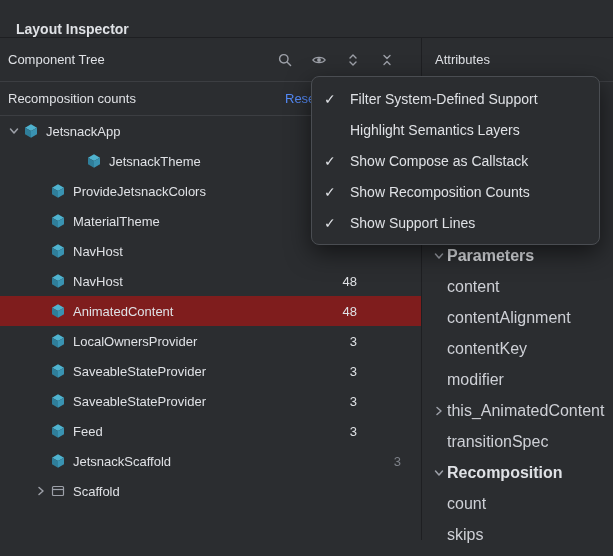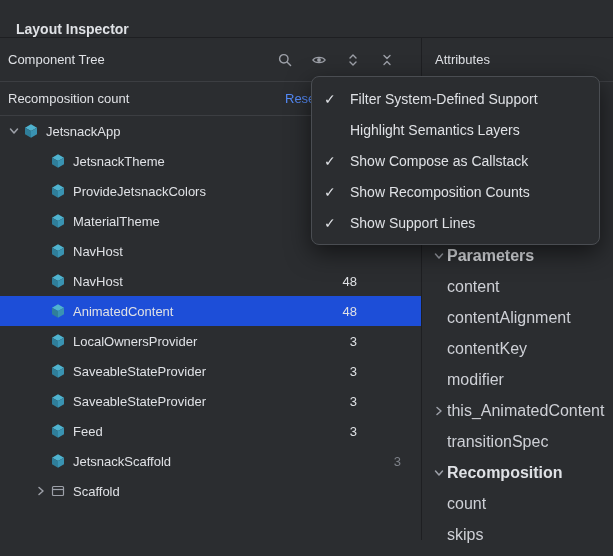--- a/index.html
+++ b/index.html
@@ -37,21 +37,21 @@
     position:relative; height:34px; display:flex; align-items:center;
     padding:0 8px; border-bottom:1px solid #3c3e42;
   }
   .reset-link {
     position:absolute; left:285px; top:0; height:100%;
     display:flex; align-items:center; cursor:pointer;
   }
 
   .tree { }
   .tree-row { position:relative; height:30px; display:flex; align-items:center; }
-  .tree-row.selected { background:#1d4ed8; }
+  .tree-row.selected { background:#7f1d1d; }
   .chev { width:16px; height:16px; flex:none; display:flex; align-items:center; justify-content:center; }
   .node-icon { width:18px; height:18px; flex:none; margin-right:6px; display:flex; align-items:center; justify-content:center; }
   .tree-label { font-size:13px; color:#dfe1e5; white-space:nowrap; }
   .count { position:absolute; right:64px; font-size:13px; color:#dfe1e5; }
   .count.far { right:20px; }
   .count.dim { color:#7d8188; }
 
   .right-panel { position:absolute; left:423px; top:0; right:0; bottom:0; }
   .attr-header {
     height:44px; display:flex; align-items:center; padding:0 12px;
@@ -108,21 +108,21 @@
           <span class="tb-icon">
             <svg width="16" height="16" viewBox="0 0 16 16">
                 <path d="M5 3.5 L8 6.5 L11 3.5" fill="none" stroke="#9da0a8" stroke-width="1.4" stroke-linecap="round" stroke-linejoin="round"></path>
                 <path d="M5 12.5 L8 9.5 L11 12.5" fill="none" stroke="#9da0a8" stroke-width="1.4" stroke-linecap="round" stroke-linejoin="round"></path>
               </svg>
           </span>
         </span>
       </div>
 
       <div class="recomp-bar">
-        <span>Recomposition count</span>
+        <span>Recomposition counts</span>
         <span class="reset-link" style="color:#548af7;">
             <span>Reset</span>
           </span>
       </div>
 
       <div class="tree">
           <div class="tree-row" style="padding-left: 6px;">
             <span class="chev">
               <svg width="10" height="10" viewBox="0 0 10 10" style="transform:rotate(90deg)">
                 <path d="M3 1.5 L7 5 L3 8.5" fill="none" stroke="#9da0a8" stroke-width="1.5" stroke-linecap="round" stroke-linejoin="round"></path>
@@ -130,21 +130,21 @@
             </span>
             <span class="node-icon">
               <svg width="16" height="16" viewBox="0 0 16 16">
                 <path d="M8 1.3 L14 4.7 L8 8.1 L2 4.7 Z" fill="#4fb3cf"></path>
                 <path d="M2 4.7 L8 8.1 L8 14.7 L2 11.3 Z" fill="#2f7e9a"></path>
                 <path d="M14 4.7 L8 8.1 L8 14.7 L14 11.3 Z" fill="#3a93b2"></path>
               </svg>
             </span>
             <span class="tree-label">JetsnackApp</span>
           </div>
-          <div class="tree-row" style="padding-left: 33px;">
+          <div class="tree-row" style="padding-left: 33px; margin-left: 36px;">
             <span class="chev"></span>
             <span class="node-icon">
               <svg width="16" height="16" viewBox="0 0 16 16">
                 <path d="M8 1.3 L14 4.7 L8 8.1 L2 4.7 Z" fill="#4fb3cf"></path>
                 <path d="M2 4.7 L8 8.1 L8 14.7 L2 11.3 Z" fill="#2f7e9a"></path>
                 <path d="M14 4.7 L8 8.1 L8 14.7 L14 11.3 Z" fill="#3a93b2"></path>
               </svg>
             </span>
             <span class="tree-label">JetsnackTheme</span>
           </div>

